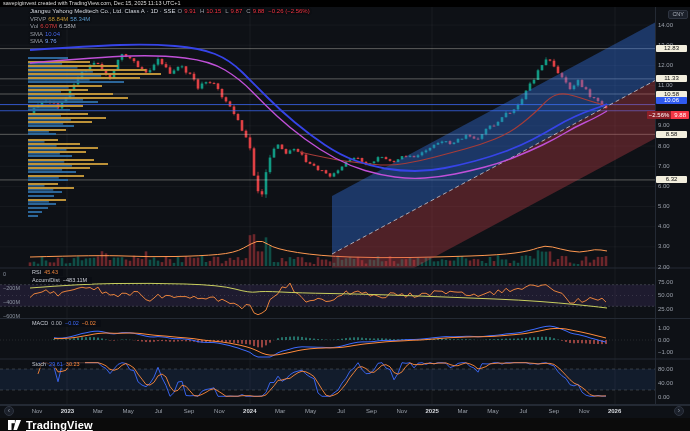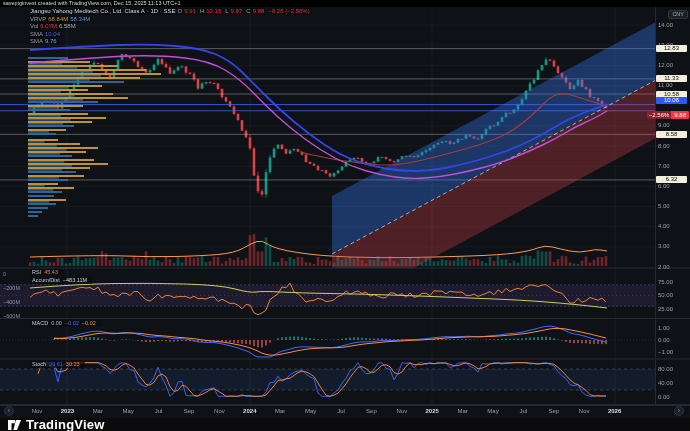--- a/index.html
+++ b/index.html
@@ -29,21 +29,21 @@
   .plrow span{margin-right:3px;}
   #time-axis{position:absolute;left:0;top:405px;width:690px;height:13px;z-index:3;border-top:1px solid #242a34;}
   .tlabel{position:absolute;top:2px;transform:translateX(-50%);font-size:6px;color:#9aa0aa;}
   .tlabel.yr{color:#d8dbe0;font-weight:bold;}
   .axbtn{position:absolute;top:406px;width:10px;height:10px;border-radius:50%;background:#1b202a;
         border:1px solid #2e3440;color:#8b93a0;font-size:7px;line-height:8px;text-align:center;padding:0;
         cursor:pointer;z-index:6;}
   #footer{position:absolute;left:0;top:418px;width:690px;height:13px;background:#0b0b0b;z-index:5;
         display:flex;align-items:center;}
   #footer svg{margin-left:8px;margin-right:5px;}
-  #brand{color:#fff;font-size:13px;font-weight:bold;letter-spacing:.2px;}
+  #brand{color:#fff;font-size:11px;font-weight:bold;letter-spacing:.2px;text-decoration:underline;}
 </style>
 </head>
 <body>
 
 <div id="root">
   <svg id="chart-svg" width="690" height="431">
       <line x1="67" y1="7" x2="67" y2="404" stroke="rgba(255,255,255,0.05)"></line>
       <line x1="250" y1="7" x2="250" y2="404" stroke="rgba(255,255,255,0.05)"></line>
       <line x1="432" y1="7" x2="432" y2="404" stroke="rgba(255,255,255,0.05)"></line>
       <line x1="615" y1="7" x2="615" y2="404" stroke="rgba(255,255,255,0.05)"></line>

